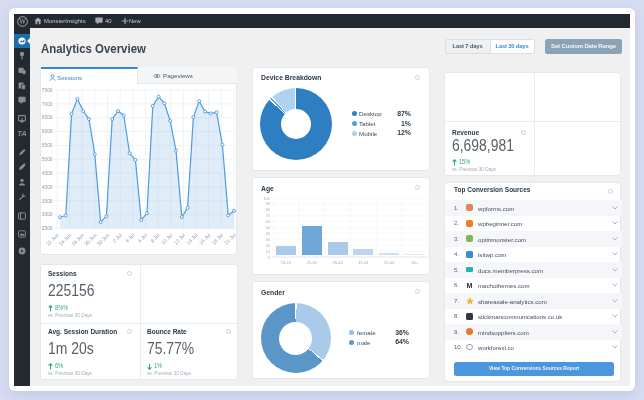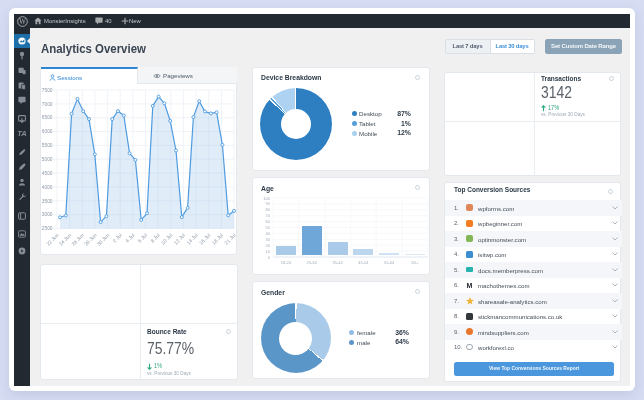--- a/index.html
+++ b/index.html
@@ -204,22 +204,42 @@
             <circle cx="181.4" cy="60.8" r="1.5"></circle>
             <circle cx="187.2" cy="131.3" r="1.5"></circle>
             <circle cx="193.0" cy="126.9" r="1.5"></circle>
           </g>
 </svg>
 </div>
 <div class="card" style="left:40px;top:264px;width:198px;height:116px">
 <div class="abs" style="left:99px;top:0;width:1px;height:116px;background:#e8edf2"></div>
 <div class="abs" style="left:0;top:58px;width:198px;height:1px;background:#e8edf2"></div>
 <div class="abs" style="left:0;top:0;width:198px;height:58px">
+<div style="position:absolute;left:0px;top:0px;width:99px;height:100%">
+<div style="position:absolute;left:7px;top:5.2px;font-weight:bold;font-size:6.5px;color:#2c3a47;white-space:nowrap">Sessions</div>
+<div style="position:absolute;right:8px;top:5.9px;width:5px;height:5px;border:0.8px solid #c9d3dc;border-radius:50%"></div>
+<div style="position:absolute;left:6.5px;top:16.5px;font-size:16px;color:#5a6169;transform:scaleX(0.87);transform-origin:0 0;white-space:nowrap">225156</div>
+<svg style="position:absolute;left:7px;top:40.400000000000006px" width="5" height="7" viewBox="0 0 5 7">
+              <path d="M2.5,6.2 L2.5,1 M0.6,2.6 L2.5,0.7 L4.4,2.6" fill="none" stroke="#2fa77d" stroke-width="1.1"></path>
+            </svg>
+<div style="position:absolute;left:13.5px;top:39.2px;font-size:6.6px;color:#2fa77d;transform:scaleX(0.85);transform-origin:0 0;white-space:nowrap">8%%</div>
+<div style="position:absolute;left:7px;top:46.8px;font-size:5.5px;color:#9cabb9;transform:scaleX(0.85);transform-origin:0 0;white-space:nowrap">vs. Previous 30 Days</div>
+</div>
 </div>
         <div class="abs" style="left:0;top:58px;width:198px;height:58px">
+<div style="position:absolute;left:0px;top:0px;width:99px;height:100%">
+<div style="position:absolute;left:7px;top:5.2px;font-weight:bold;font-size:6.5px;color:#2c3a47;white-space:nowrap">Avg. Session Duration</div>
+<div style="position:absolute;right:8px;top:5.9px;width:5px;height:5px;border:0.8px solid #c9d3dc;border-radius:50%"></div>
+<div style="position:absolute;left:6.5px;top:16.5px;font-size:16px;color:#5a6169;transform:scaleX(0.87);transform-origin:0 0;white-space:nowrap">1m 20s</div>
+<svg style="position:absolute;left:7px;top:40.400000000000006px" width="5" height="7" viewBox="0 0 5 7">
+              <path d="M2.5,6.2 L2.5,1 M0.6,2.6 L2.5,0.7 L4.4,2.6" fill="none" stroke="#2fa77d" stroke-width="1.1"></path>
+            </svg>
+<div style="position:absolute;left:13.5px;top:39.2px;font-size:6.6px;color:#2fa77d;transform:scaleX(0.85);transform-origin:0 0;white-space:nowrap">6%</div>
+<div style="position:absolute;left:7px;top:46.8px;font-size:5.5px;color:#9cabb9;transform:scaleX(0.85);transform-origin:0 0;white-space:nowrap">vs. Previous 30 Days</div>
+</div>
 <div style="position:absolute;left:99px;top:0px;width:99px;height:100%">
 <div style="position:absolute;left:7px;top:5.2px;font-weight:bold;font-size:6.5px;color:#2c3a47;white-space:nowrap">Bounce Rate</div>
 <div style="position:absolute;right:8px;top:5.9px;width:5px;height:5px;border:0.8px solid #c9d3dc;border-radius:50%"></div>
 <div style="position:absolute;left:6.5px;top:16.5px;font-size:16px;color:#5a6169;transform:scaleX(0.87);transform-origin:0 0;white-space:nowrap">75.77%</div>
 <svg style="position:absolute;left:7px;top:40.400000000000006px" width="5" height="7" viewBox="0 0 5 7">
               <path d="M2.5,0.8 L2.5,6 M0.6,4.4 L2.5,6.3 L4.4,4.4" fill="none" stroke="#2fa77d" stroke-width="1.1"></path>
             </svg>
 <div style="position:absolute;left:13.5px;top:39.2px;font-size:6.6px;color:#2fa77d;transform:scaleX(0.85);transform-origin:0 0;white-space:nowrap">1%</div>
 <div style="position:absolute;left:7px;top:46.8px;font-size:5.5px;color:#9cabb9;transform:scaleX(0.85);transform-origin:0 0;white-space:nowrap">vs. Previous 30 Days</div>
 </div>
@@ -301,32 +321,32 @@
 <div class="abs" style="left:104px;top:47px;font-size:6.2px;color:#3f4a56">female</div>
 <div class="abs" style="left:132px;top:46.6px;width:24px;text-align:right;font-size:6.9px;font-weight:bold;color:#2c3a47">36%</div>
 <div class="abs" style="left:96px;top:57.8px;width:5px;height:5px;border-radius:50%;background:#5b96c9"></div>
 <div class="abs" style="left:104px;top:56.8px;font-size:6.2px;color:#3f4a56">male</div>
 <div class="abs" style="left:132px;top:56.4px;width:24px;text-align:right;font-size:6.9px;font-weight:bold;color:#2c3a47">64%</div>
 </div>
 <div class="card" style="left:444px;top:72px;width:177px;height:104px">
 <div class="abs" style="left:89px;top:0;width:1px;height:104px;background:#e8edf2"></div>
 <div class="abs" style="left:0;top:48px;width:177px;height:1px;background:#e8edf2"></div>
 <div class="abs" style="left:0;top:0;width:177px;height:48px">
-<div style="position:absolute;left:89px;top:0px;width:88px;height:100%">
-<div style="position:absolute;left:7px;top:2px;font-weight:bold;font-size:6.5px;color:#2c3a47;white-space:nowrap">Transactions</div>
-<div style="position:absolute;right:8px;top:2.7px;width:5px;height:5px;border:0.8px solid #c9d3dc;border-radius:50%"></div>
-<div style="position:absolute;left:6.5px;top:10.6px;font-size:16px;color:#5a6169;transform:scaleX(0.87);transform-origin:0 0;white-space:nowrap">3142</div>
-<svg style="position:absolute;left:7px;top:32.0px" width="5" height="7" viewBox="0 0 5 7">
+</div>
+        <div class="abs" style="left:0;top:48px;width:177px;height:56px">
+<div style="position:absolute;left:0px;top:0px;width:89px;height:100%">
+<div style="position:absolute;left:7px;top:8px;font-weight:bold;font-size:6.5px;color:#2c3a47;white-space:nowrap">Revenue</div>
+<div style="position:absolute;right:8px;top:8.7px;width:5px;height:5px;border:0.8px solid #c9d3dc;border-radius:50%"></div>
+<div style="position:absolute;left:6.5px;top:16.4px;font-size:16px;color:#5a6169;transform:scaleX(0.87);transform-origin:0 0;white-space:nowrap">6,698,981</div>
+<svg style="position:absolute;left:7px;top:38.400000000000006px" width="5" height="7" viewBox="0 0 5 7">
               <path d="M2.5,6.2 L2.5,1 M0.6,2.6 L2.5,0.7 L4.4,2.6" fill="none" stroke="#2fa77d" stroke-width="1.1"></path>
             </svg>
-<div style="position:absolute;left:13.5px;top:30.8px;font-size:6.6px;color:#2fa77d;transform:scaleX(0.85);transform-origin:0 0;white-space:nowrap">17%</div>
-<div style="position:absolute;left:7px;top:38.1px;font-size:5.5px;color:#9cabb9;transform:scaleX(0.85);transform-origin:0 0;white-space:nowrap">vs. Previous 30 Days</div>
-</div>
-</div>
-        <div class="abs" style="left:0;top:48px;width:177px;height:56px">
+<div style="position:absolute;left:13.5px;top:37.2px;font-size:6.6px;color:#2fa77d;transform:scaleX(0.85);transform-origin:0 0;white-space:nowrap">15%</div>
+<div style="position:absolute;left:7px;top:44.7px;font-size:5.5px;color:#9cabb9;transform:scaleX(0.85);transform-origin:0 0;white-space:nowrap">vs. Previous 30 Days</div>
+</div>
 </div>
       </div>
 <div class="card" style="left:444px;top:182px;width:177px;height:200px">
 <div class="ttl" style="left:9px;top:3px;font-size:6.5px">Top Conversion Sources</div>
 <div style="position:absolute;right:7px;top:6px;width:5px;height:5px;border:0.8px solid #c9d3dc;border-radius:50%"></div>
 <div style="position:absolute;left:0;top:17.0px;width:177px;height:15.5px;background:#f4f6f9;">
 <div style="position:absolute;left:9px;top:4.6px;font-size:6px;color:#5a6472">1.</div>
 <div style="position:absolute;left:21px;top:4px">
             <div style="width:7px;height:7px;border-radius:2px;background:#e0875a"></div>
           </div>

